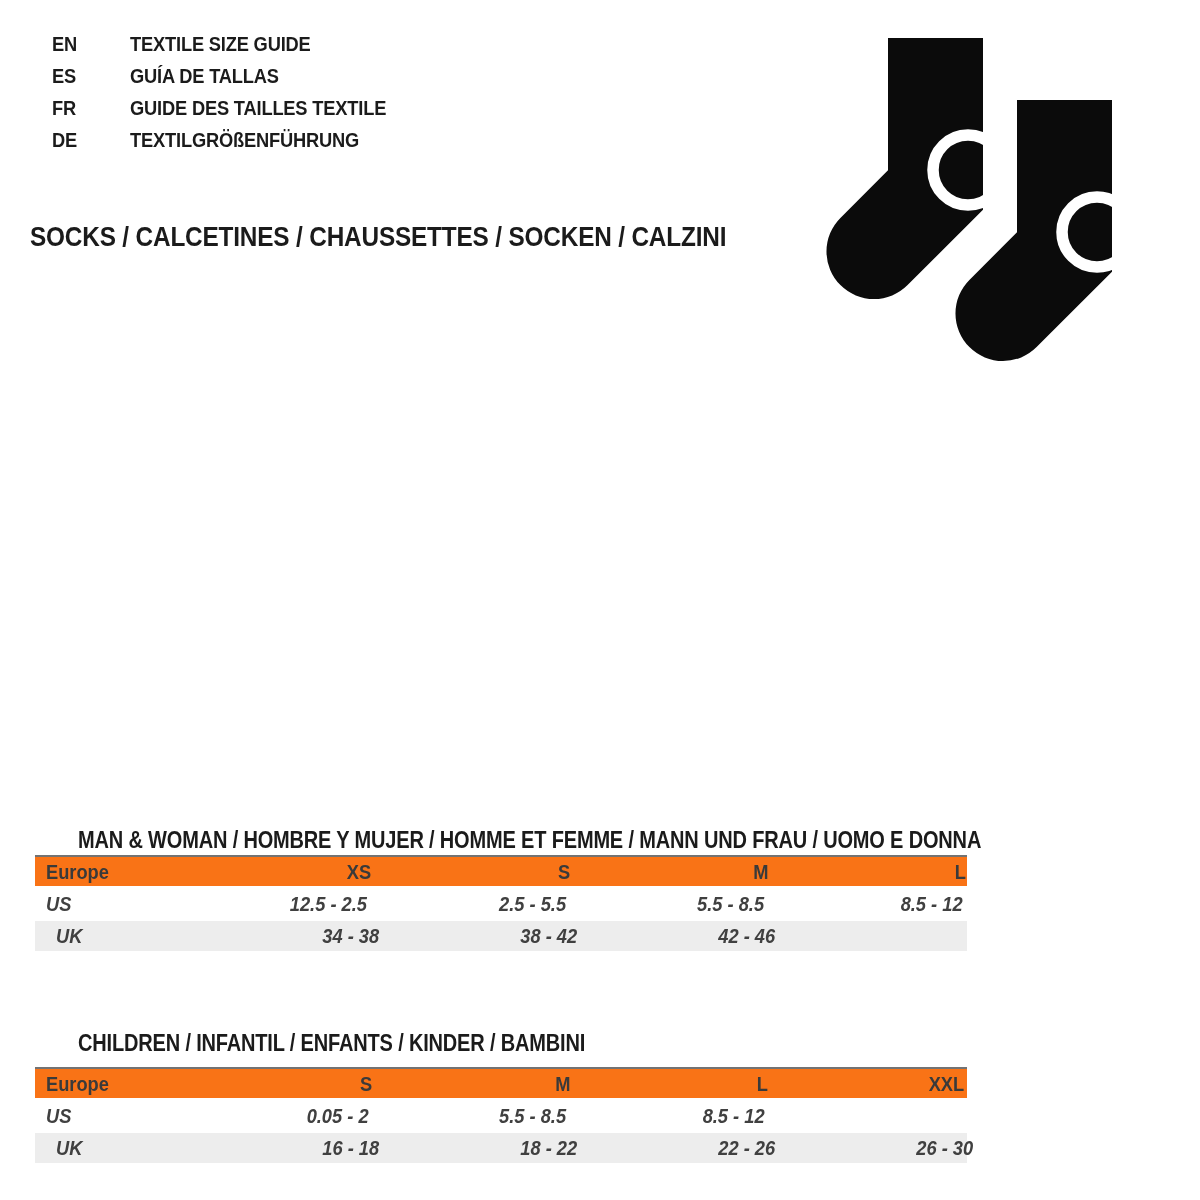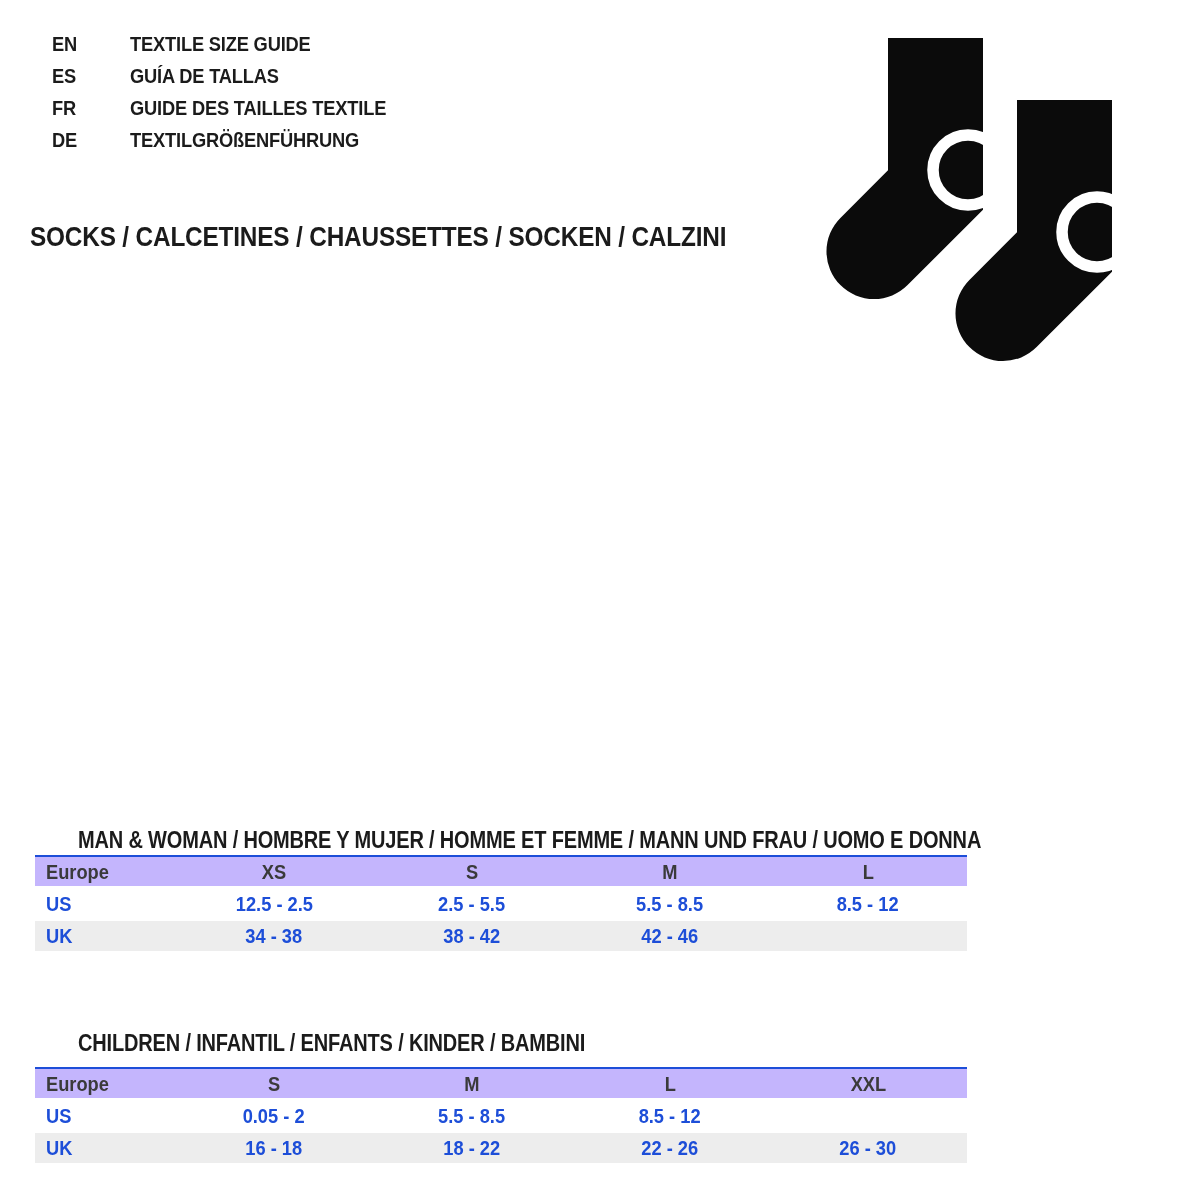--- a/index.html
+++ b/index.html
@@ -38,37 +38,38 @@
   .tbl-title.t1 { top:827px; }
   .tbl-title.t2 { top:1030px; }
 
   .size-table { position:absolute; left:35px; width:932px; }
   .size-table.t1 { top:855px; }
   .size-table.t2 { top:1067px; }
 
   .thead {
     display:grid;
     grid-template-columns:140px 198px 198px 198px 198px;
-    background:#c4b5fd;
-    border-top:2px solid #1d4ed8;
+    background:#f97316;
+    border-top:2px solid #737373;
     height:31px; line-height:29px;
     margin-bottom:3px;
     color:#3a3a3a;
   }
   .trow {
     display:grid;
     grid-template-columns:140px 198px 198px 198px 198px;
     height:30px; line-height:30px;
     margin-bottom:2px;
     background:#ffffff;
-    color:#1d4ed8;
+    color:#404040;
+    font-style:italic;
   }
-  .trow.alt { background:#ededed; }
+  .trow.alt { background:#ededed;padding-left:10px; }
 
-  .cell { text-align:center; font-size:21px; overflow:hidden; }
+  .cell { text-align:right; font-size:21px; overflow:hidden; }
   .cell.first { text-align:left; padding-left:11px; }
 </style>
 </head>
 <body>
 
 <div class="page">
 
   <div class="lang-list">
     <div class="lang-row">
       <span class="code"><span class="cond">EN</span></span>

